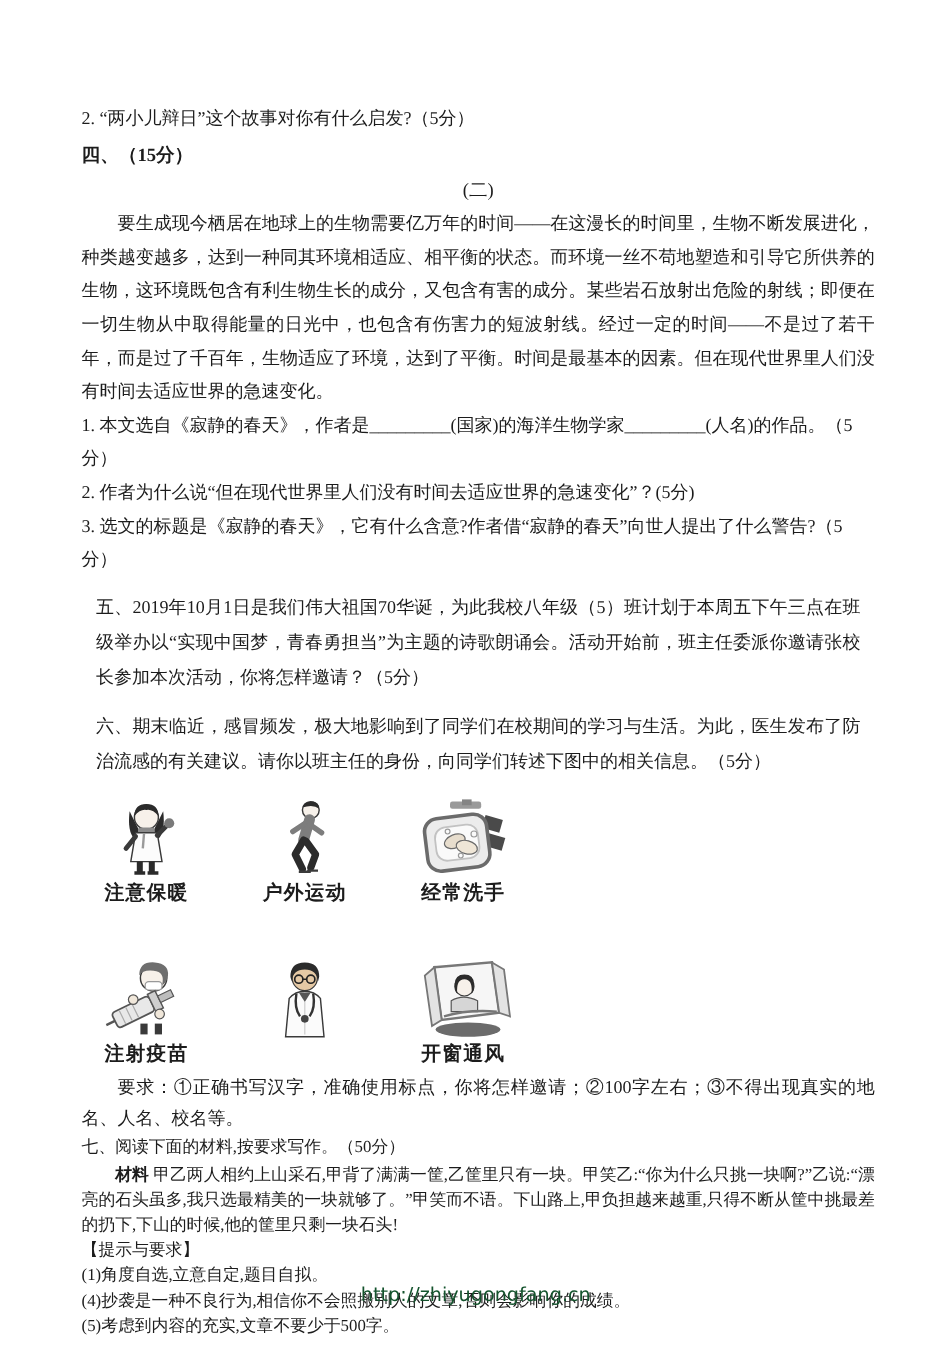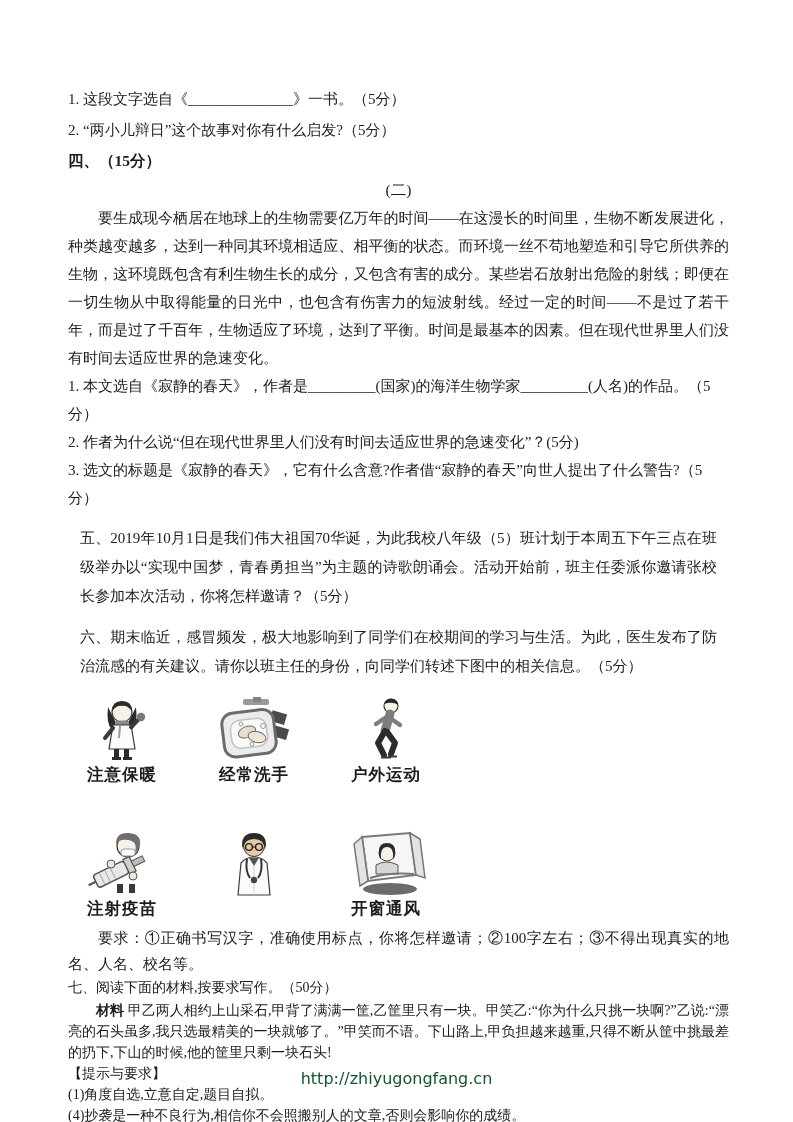--- a/index.html
+++ b/index.html
@@ -47,21 +47,20 @@
     text-align: center; color: #14532d; font-size: 16px;
     font-family: "DejaVu Sans", "Liberation Sans", sans-serif;
   }
   svg { display: block; }
 </style>
 </head>
 <body>
 
 <div class="content">
 
-  <div class="qline">1. 这段文字选自《______________》一书。（5分）</div>
   <div class="qline">2. “两小儿辩日”这个故事对你有什么启发?（5分）</div>
 
   <div class="center-head">四、（15分）</div>
   <div class="center-part">(二)</div>
   <p class="passage">要生成现今栖居在地球上的生物需要亿万年的时间——在这漫长的时间里，生物不断发展进化，种类越变越多，达到一种同其环境相适应、相平衡的状态。而环境一丝不苟地塑造和引导它所供养的生物，这环境既包含有利生物生长的成分，又包含有害的成分。某些岩石放射出危险的射线；即便在一切生物从中取得能量的日光中，也包含有伤害力的短波射线。经过一定的时间——不是过了若干年，而是过了千百年，生物适应了环境，达到了平衡。时间是最基本的因素。但在现代世界里人们没有时间去适应世界的急速变化。</p>
   <div class="s4q">1. 本文选自《寂静的春天》，作者是_________(国家)的海洋生物学家_________(人名)的作品。（5分）</div>
   <div class="s4q">2. 作者为什么说“但在现代世界里人们没有时间去适应世界的急速变化”？(5分)</div>
   <div class="s4q">3. 选文的标题是《寂静的春天》，它有什么含意?作者借“寂静的春天”向世人提出了什么警告?（5分）</div>
 
   <p class="para">五、2019年10月1日是我们伟大祖国70华诞，为此我校八年级（5）班计划于本周五下午三点在班级举办以“实现中国梦，青春勇担当”为主题的诗歌朗诵会。活动开始前，班主任委派你邀请张校长参加本次活动，你将怎样邀请？（5分）</p>
@@ -86,53 +85,53 @@
           <rect x="21" y="52" width="5" height="9" fill="#2b2b2b"></rect>
           <rect x="31" y="52" width="5" height="9" fill="#2b2b2b"></rect>
           <path d="M19 61.5 h9 M30 61.5 h9" stroke="#2b2b2b" stroke-width="3"></path>
         </svg>
       </div>
       <div class="fig-label">注意保暖</div>
     </div>
 
     <div class="fig-cell">
       <div class="fig-icon">
+        <svg width="58" height="66" viewBox="0 0 58 66">
+          <circle cx="34" cy="9" r="7" fill="#f7f1ea" stroke="#3a3a3a" stroke-width="1.2"></circle>
+          <path d="M27 7 Q29 1 36 2 Q41 3 41 8 Q36 4 27 7 Z" fill="#2b2b2b"></path>
+          <path d="M33 17 L28 34" stroke="#7d7d7d" stroke-width="9" stroke-linecap="round"></path>
+          <path d="M31 19 L19 27" stroke="#7d7d7d" stroke-width="4.5" stroke-linecap="round"></path>
+          <path d="M33 21 L43 28" stroke="#7d7d7d" stroke-width="4.5" stroke-linecap="round"></path>
+          <path d="M28 34 L21 46 L27 58" stroke="#2b2b2b" stroke-width="6" fill="none" stroke-linecap="round" stroke-linejoin="round"></path>
+          <path d="M30 35 L38 46 L34 57" stroke="#2b2b2b" stroke-width="6" fill="none" stroke-linecap="round" stroke-linejoin="round"></path>
+          <path d="M24 60.5 h10 M31 59.5 h9" stroke="#3a3a3a" stroke-width="2"></path>
+        </svg>
+      </div>
+      <div class="fig-label">户外运动</div>
+    </div>
+
+    <div class="fig-cell">
+      <div class="fig-icon">
         <svg width="78" height="66" viewBox="0 0 78 66">
           <rect x="56" y="15" width="15" height="11" fill="#4a4a4a" transform="rotate(16 63 20)"></rect>
           <rect x="58" y="30" width="15" height="11" fill="#4a4a4a" transform="rotate(16 65 35)"></rect>
           <g transform="rotate(-7 36 36)">
             <rect x="8" y="14" width="52" height="44" rx="11" fill="#ececec" stroke="#6b6b6b" stroke-width="3"></rect>
             <rect x="16" y="22" width="36" height="28" rx="9" fill="#fafafa" stroke="#c2c2c2" stroke-width="1.5"></rect>
           </g>
           <rect x="28" y="2" width="26" height="6" rx="2" fill="#9a9a9a"></rect>
           <rect x="38" y="0" width="8" height="5" fill="#848484"></rect>
           <ellipse cx="32" cy="35" rx="9" ry="5.5" fill="#e7ddcd" stroke="#6b6b6b" transform="rotate(-22 32 35)"></ellipse>
           <ellipse cx="42" cy="40" rx="9" ry="5.5" fill="#efe6d7" stroke="#6b6b6b" transform="rotate(14 42 40)"></ellipse>
           <circle cx="26" cy="27" r="2" fill="none" stroke="#9a9a9a"></circle>
           <circle cx="48" cy="29" r="2.5" fill="none" stroke="#9a9a9a"></circle>
           <circle cx="37" cy="47" r="2" fill="none" stroke="#9a9a9a"></circle>
         </svg>
       </div>
       <div class="fig-label">经常洗手</div>
-    </div>
-
-    <div class="fig-cell">
-      <div class="fig-icon">
-        <svg width="58" height="66" viewBox="0 0 58 66">
-          <circle cx="34" cy="9" r="7" fill="#f7f1ea" stroke="#3a3a3a" stroke-width="1.2"></circle>
-          <path d="M27 7 Q29 1 36 2 Q41 3 41 8 Q36 4 27 7 Z" fill="#2b2b2b"></path>
-          <path d="M33 17 L28 34" stroke="#7d7d7d" stroke-width="9" stroke-linecap="round"></path>
-          <path d="M31 19 L19 27" stroke="#7d7d7d" stroke-width="4.5" stroke-linecap="round"></path>
-          <path d="M33 21 L43 28" stroke="#7d7d7d" stroke-width="4.5" stroke-linecap="round"></path>
-          <path d="M28 34 L21 46 L27 58" stroke="#2b2b2b" stroke-width="6" fill="none" stroke-linecap="round" stroke-linejoin="round"></path>
-          <path d="M30 35 L38 46 L34 57" stroke="#2b2b2b" stroke-width="6" fill="none" stroke-linecap="round" stroke-linejoin="round"></path>
-          <path d="M24 60.5 h10 M31 59.5 h9" stroke="#3a3a3a" stroke-width="2"></path>
-        </svg>
-      </div>
-      <div class="fig-label">户外运动</div>
     </div>
 
     <div class="fig-cell">
       <div class="fig-icon">
         <svg width="72" height="66" viewBox="0 0 72 66">
           <circle cx="42" cy="15" r="11" fill="#f7f1ea" stroke="#3a3a3a" stroke-width="1.2"></circle>
           <path d="M30 13 Q30 1 43 2 Q55 3 54 13 Q53 19 49 21 Q52 10 42 9 Q33 8 30 13 Z" fill="#6e6e6e"></path>
           <rect x="35" y="18" width="14" height="7" rx="3" fill="#ffffff" stroke="#999999"></rect>
           <g transform="rotate(-26 30 42)">
             <path d="M8 41 L0 41" stroke="#555555" stroke-width="2"></path>

